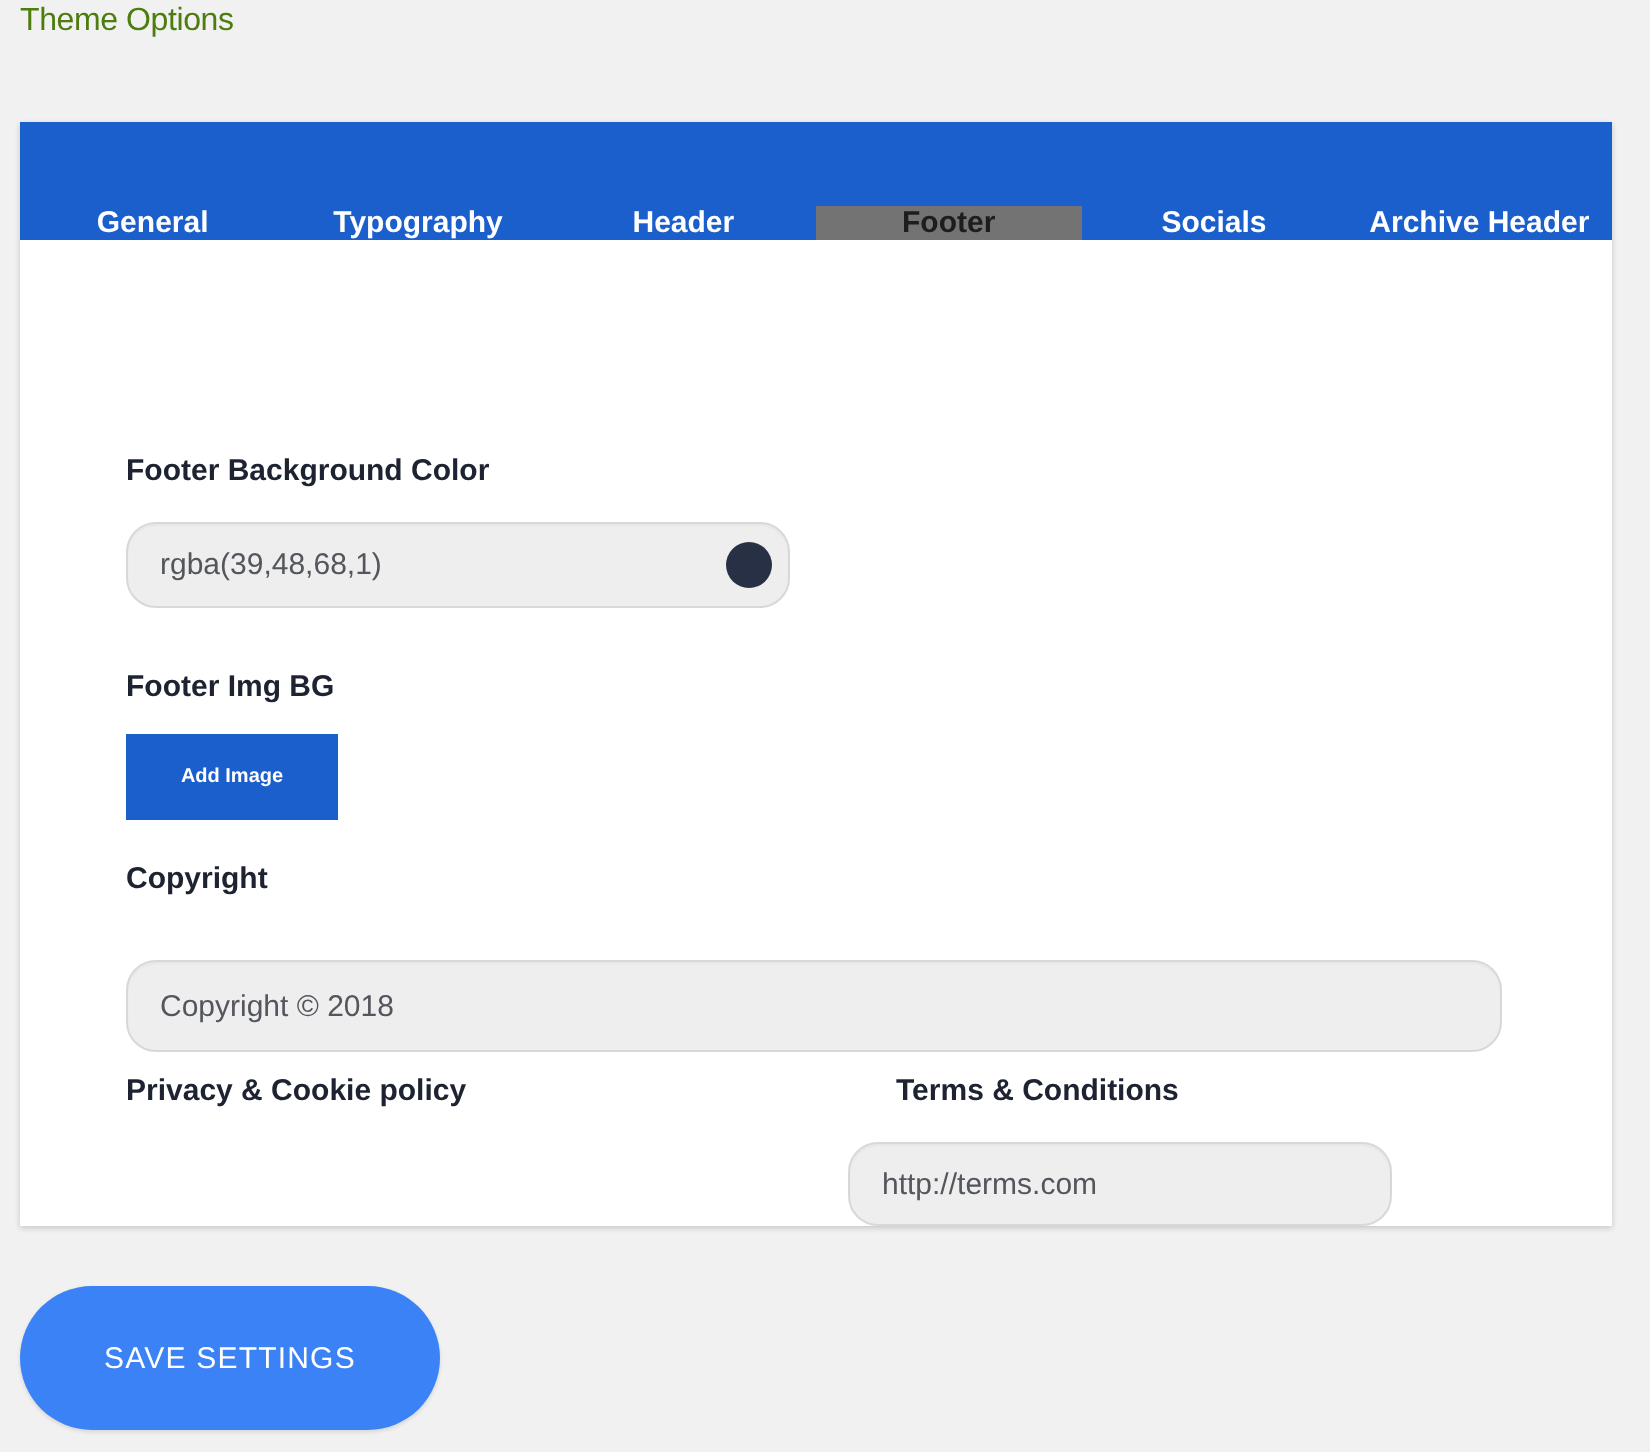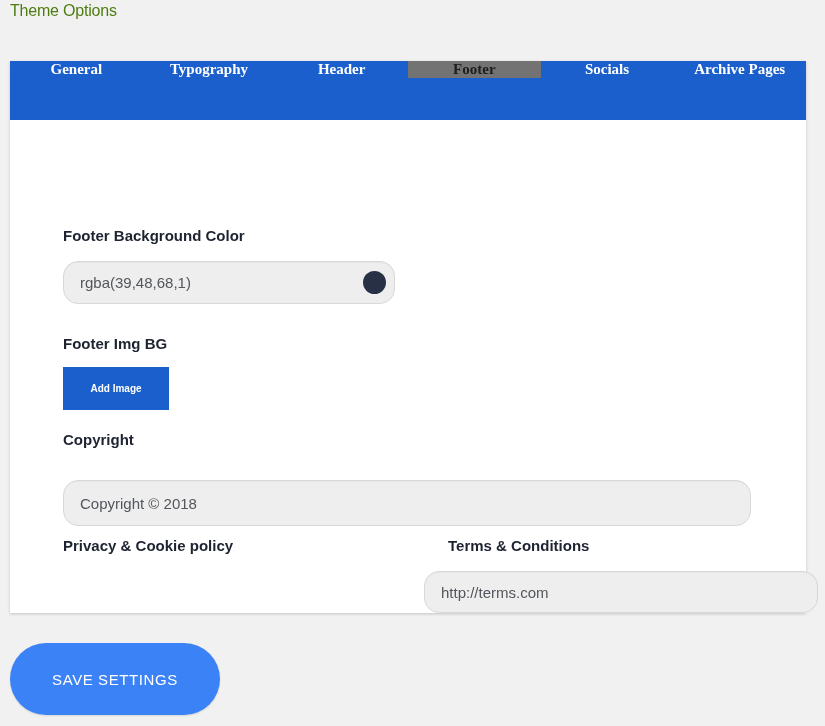--- a/index.html
+++ b/index.html
@@ -38,22 +38,21 @@
 
   
   #tabbar {
     position: absolute;
     left: 0;
     top: 0;
     width: 796px;
     height: 59px;
     background: #1a5fcc;
     display: flex;
-    align-items: flex-start;
-    font-family: Liberation Serif, serif;
+    align-items: flex-end;
   }
   .tab {
     flex: 1 1 0;
     display: flex;
     align-items: center;
     justify-content: center;
     font-size: 15px;
     font-weight: bold;
     color: #ffffff;
     cursor: pointer;
@@ -134,21 +133,21 @@
     left: 53px; top: 360px; width: 688px; height: 46px;
   }
 
   
   #privacy-label { left: 53px; top: 417px; }
   #privacy-input {
     left: 53px; top: 451px; width: 332px; height: 42px;
   }
   #terms-label { left: 414px; top: 417px; margin-left: 24px; }
   #terms-input {
-    left: 414px; top: 451px; width: 394px; height: 42px;
+    left: 414px; top: 451px; width: 272px; height: 42px;
   }
 
   
   #save-settings-button {
     position: absolute;
     left: 10px;
     top: 643px;
     width: 210px;
     height: 72px;
     background: #3b82f6;
@@ -169,21 +168,21 @@
 <div id="page-title">Theme Options</div>
 
 <div id="panel">
 
   <div id="tabbar">
     <div class="tab">General</div>
     <div class="tab">Typography</div>
     <div class="tab">Header</div>
     <div class="tab active">Footer</div>
     <div class="tab">Socials</div>
-    <div class="tab">Archive Pages</div>
+    <div class="tab">Archive Header</div>
   </div>
 
   <div id="panel-body">
 
     <div class="field-label" id="footer-bg-label">Footer Background Color</div>
     <input class="text-input" id="footer-bg-input" type="text" value="rgba(39,48,68,1)" style="">
     <div id="footer-bg-swatch"></div>
 
     <div class="field-label" id="footer-img-label">Footer Img BG</div>
     <button id="add-image-button">Add Image</button>

